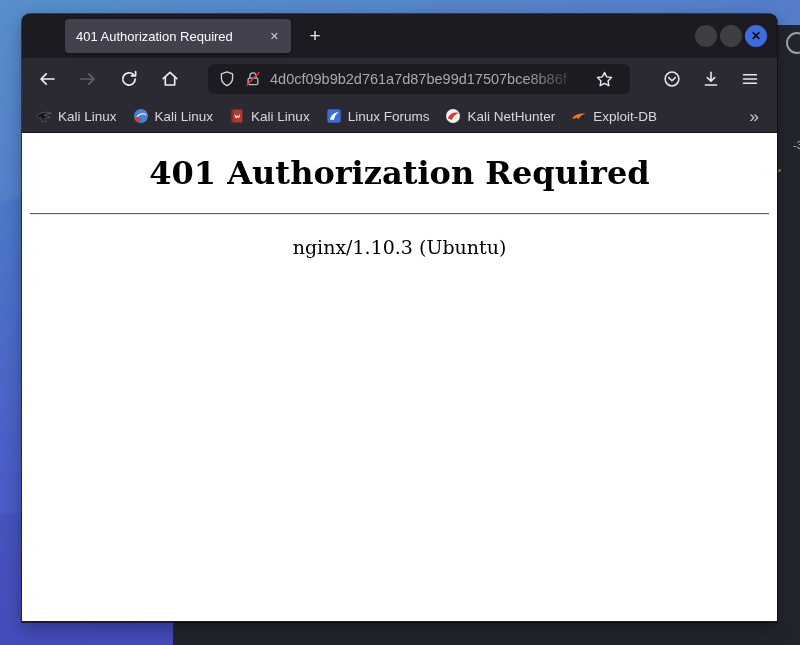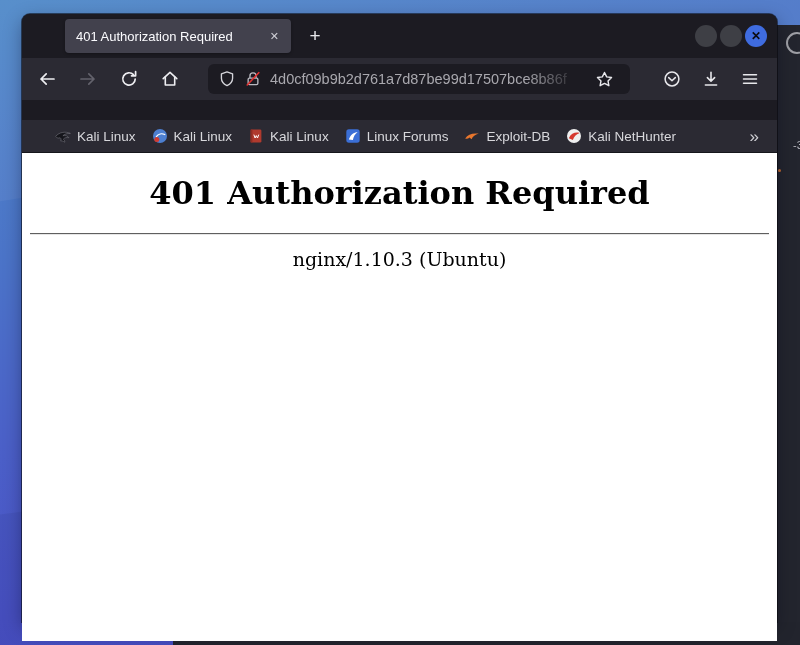--- a/index.html
+++ b/index.html
@@ -59,33 +59,33 @@
   .url-text { flex:1; color:#a9a8ae; font-size:14.5px; white-space:nowrap; overflow:hidden;
     -webkit-mask-image:linear-gradient(90deg,#000 80%,transparent 97%);
             mask-image:linear-gradient(90deg,#000 80%,transparent 97%); }
   .star-btn { flex:0 0 auto; display:flex; align-items:center; margin-left:6px; }
   .nav-right { margin-left:auto; display:flex; align-items:center; }
   .nav-right .navbtn { margin-right:5px; }
   .nav-right .navbtn:last-child { margin-right:0; }
 
   
   .bookmarks { height:33px; background:#2b2a33; display:flex; align-items:center;
-    padding:0 14px 0 25px; border-bottom:1px solid #16161c;margin-top:20px; }
+    padding:0 14px 0 6px; border-bottom:1px solid #16161c; }
   .bm { display:flex; align-items:center; gap:6px; padding:3px 8px; border-radius:4px; }
   .bm-label { color:#d8d8dc; font-size:13.5px; white-space:nowrap; }
   .bm-ico { width:16px; height:16px; flex:0 0 auto; display:block; }
   .bm-overflow { margin-left:auto; color:#d0d0d5; font-size:17px; line-height:1; padding:2px 4px; }
 
   
   .content { height:488px; background:#ffffff; color:#000;
     font-family:"DejaVu Serif","Liberation Serif",serif; overflow:hidden; }
   .page-body { margin:8px; }
   .page-body h1 { text-align:center; font-size:32px; font-weight:bold; margin:21px 0; }
   .page-body hr { border:none; height:2px; border-top:1px solid #5f5f5f; border-bottom:1px solid #e6e6e6; margin:0; }
-  .server-line { text-align:center; font-size:19px; margin-top:13px; }
+  .server-line { text-align:center; font-size:19px; margin-top:21px; }
 
   svg { display:block; }
 </style>
 </head>
 <body>
 
 <div class="desktop">
   <div class="facet1"></div>
   <div class="facet2"></div>
 
@@ -207,30 +207,30 @@
       </div>
       <div class="bm">
         <svg class="bm-ico" viewBox="0 0 16 16">
           <rect x="1.3" y="1.3" width="13.4" height="13.4" rx="2.6" fill="#3b6fd6"></rect>
           <path d="M3.8 11.6 C5.6 6.4 8.8 4.4 12.6 3.9 C10 6 8.4 8.6 7.9 11.9 Z" fill="#ffffff"></path>
         </svg>
         <span class="bm-label">Linux Forums</span>
       </div>
       <div class="bm">
         <svg class="bm-ico" viewBox="0 0 16 16">
-          <path d="M1.2 10.6 C3.8 6.4 8 4.9 14.8 5.6 C11.2 7 8.7 8.6 7.6 11.2 L5.5 9.6 C4.4 10.7 2.8 11 1.2 10.6 Z" fill="#e8762d"></path>
-        </svg>
-        <span class="bm-label">Exploit-DB</span>
-      </div>
-      <div class="bm">
-        <svg class="bm-ico" viewBox="0 0 16 16">
           <circle cx="8" cy="8" r="7" fill="#efefef"></circle>
           <path d="M2.8 10.2 C5.2 5.4 9.4 3.8 13.6 5 C10 6.6 7.9 8.7 6.9 11.9 Z" fill="#d6382e"></path>
         </svg>
         <span class="bm-label">Kali NetHunter</span>
+      </div>
+      <div class="bm">
+        <svg class="bm-ico" viewBox="0 0 16 16">
+          <path d="M1.2 10.6 C3.8 6.4 8 4.9 14.8 5.6 C11.2 7 8.7 8.6 7.6 11.2 L5.5 9.6 C4.4 10.7 2.8 11 1.2 10.6 Z" fill="#e8762d"></path>
+        </svg>
+        <span class="bm-label">Exploit-DB</span>
       </div>
       <span class="bm-overflow">»</span>
     </div>
 
     <div class="content">
       <div class="page-body">
         <h1>401 Authorization Required</h1>
         <hr>
         <div class="server-line">nginx/1.10.3 (Ubuntu)</div>
       </div>

